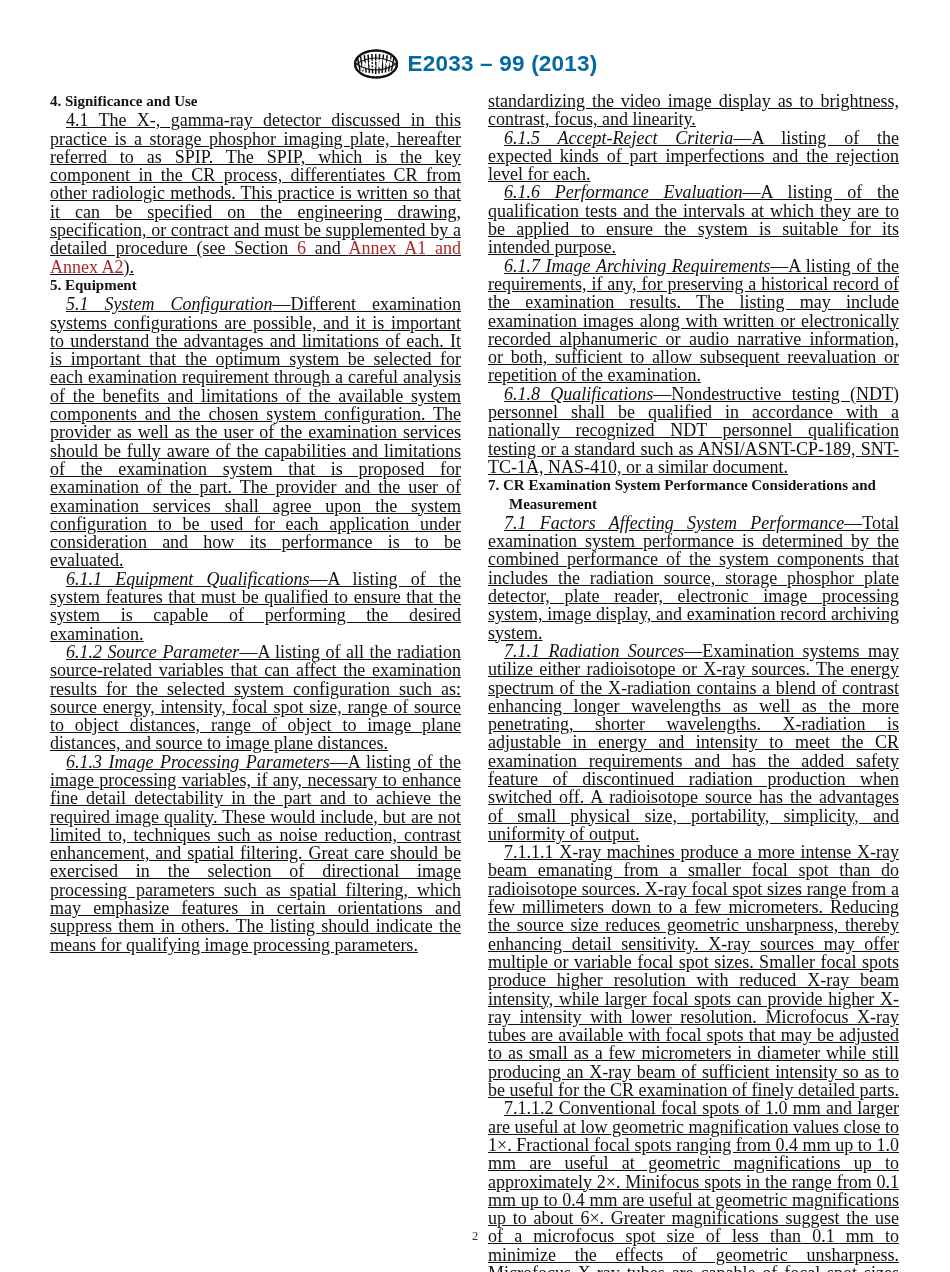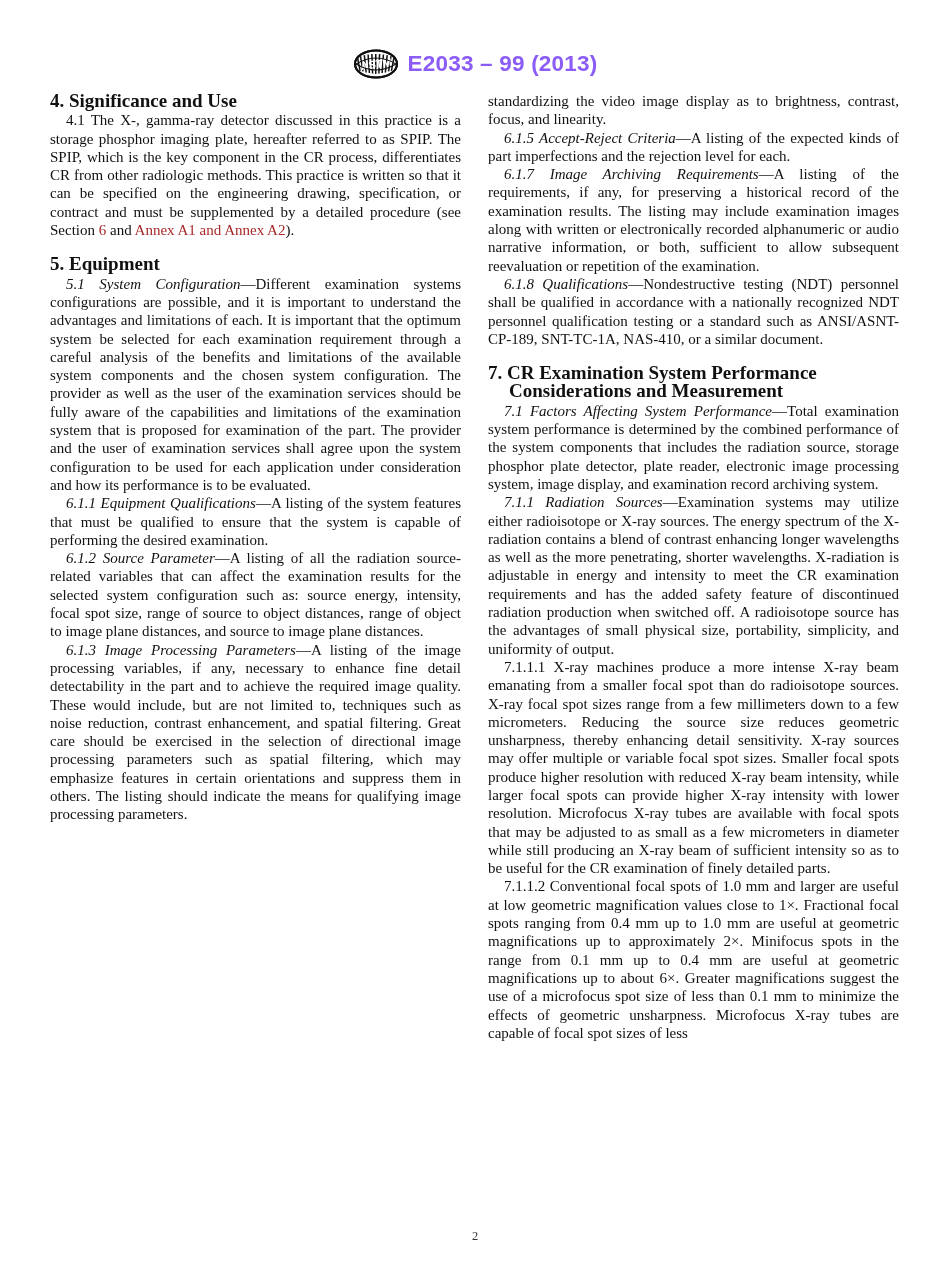--- a/index.html
+++ b/index.html
@@ -32,63 +32,63 @@
     width: 46px;
     height: 30px;
     margin-right: 9px;
     display: block;
   }
   .doc-designation {
     font-family: "Liberation Sans", "DejaVu Sans", sans-serif;
     font-weight: bold;
     font-size: 22.5px;
     letter-spacing: 0.2px;
-    color: #8b5cf6;
+    color: #0369a1;
     white-space: nowrap;
   }
 
   
   .columns {
     position: absolute;
     top: 92px;
     left: 50px;
     width: 849px;
     height: 1110px;
     display: flex;
     gap: 27px;
   }
   .col {
     width: 411px;
     flex: 0 0 411px;
   }
 
   
   h2.sec-head {
-    font-size: 19px;
+    font-size: 15px;
     font-weight: bold;
     margin: 0 0 1px 0;
     line-height: 18.3px;
     text-indent: 0;
     padding-left: 0;
   }
   h2.sec-head.hanging {
     padding-left: 21px;
     text-indent: -21px;
   }
   h2.sec-head.spaced {
-    margin-top: 16px;
   }
   p.para {
-    font-size: 15px;
+    font-size: 18px;
     line-height: 18.3px;
     margin: 0;
     text-align: justify;
     text-indent: 16px;
     text-justify: inter-word;
     hyphens: none;
+    text-decoration: underline;
   }
   p.para.cont {
     text-indent: 0;
   }
   .it {
     font-style: italic;
   }
   .lnk {
     color: #a82828;
   }
@@ -160,20 +160,21 @@
 
 
   </div>
 
   <div class="col">
 
     <p class="para cont">standardizing the video image display as to brightness, contrast, focus, and linearity.</p>
 
     <p class="para"><span class="it">6.1.5  Accept-Reject Criteria</span><span>—A listing of the expected kinds of part imperfections and the rejection level for each.</span></p>
 
+    <p class="para"><span class="it">6.1.6  Performance Evaluation</span><span>—A listing of the qualification tests and the intervals at which they are to be applied to ensure the system is suitable for its intended purpose.</span></p>
 
     <p class="para"><span class="it">6.1.7  Image Archiving Requirements</span><span>—A listing of the requirements, if any, for preserving a historical record of the examination results. The listing may include examination images along with written or electronically recorded alphanumeric or audio narrative information, or both, sufficient to allow subsequent reevaluation or repetition of the examination.</span></p>
 
     <p class="para"><span class="it">6.1.8  Qualifications</span><span>—Nondestructive testing (NDT) personnel shall be qualified in accordance with a nationally recognized NDT personnel qualification testing or a standard such as ANSI/ASNT-CP-189, SNT-TC-1A, NAS-410, or a similar document.</span></p>
 
     <h2 class="sec-head hanging spaced">7.  CR Examination System Performance Considerations and Measurement</h2>
 
     <p class="para"><span class="it">7.1  Factors Affecting System Performance</span><span>—Total examination system performance is determined by the combined performance of the system components that includes the radiation source, storage phosphor plate detector, plate reader, electronic image processing system, image display, and examination record archiving system.</span></p>
 
     <p class="para"><span class="it">7.1.1  Radiation Sources</span><span>—Examination systems may utilize either radioisotope or X-ray sources. The energy spectrum of the X-radiation contains a blend of contrast enhancing longer wavelengths as well as the more penetrating, shorter wavelengths. X-radiation is adjustable in energy and intensity to meet the CR examination requirements and has the added safety feature of discontinued radiation production when switched off. A radioisotope source has the advantages of small physical size, portability, simplicity, and uniformity of output.</span></p>

